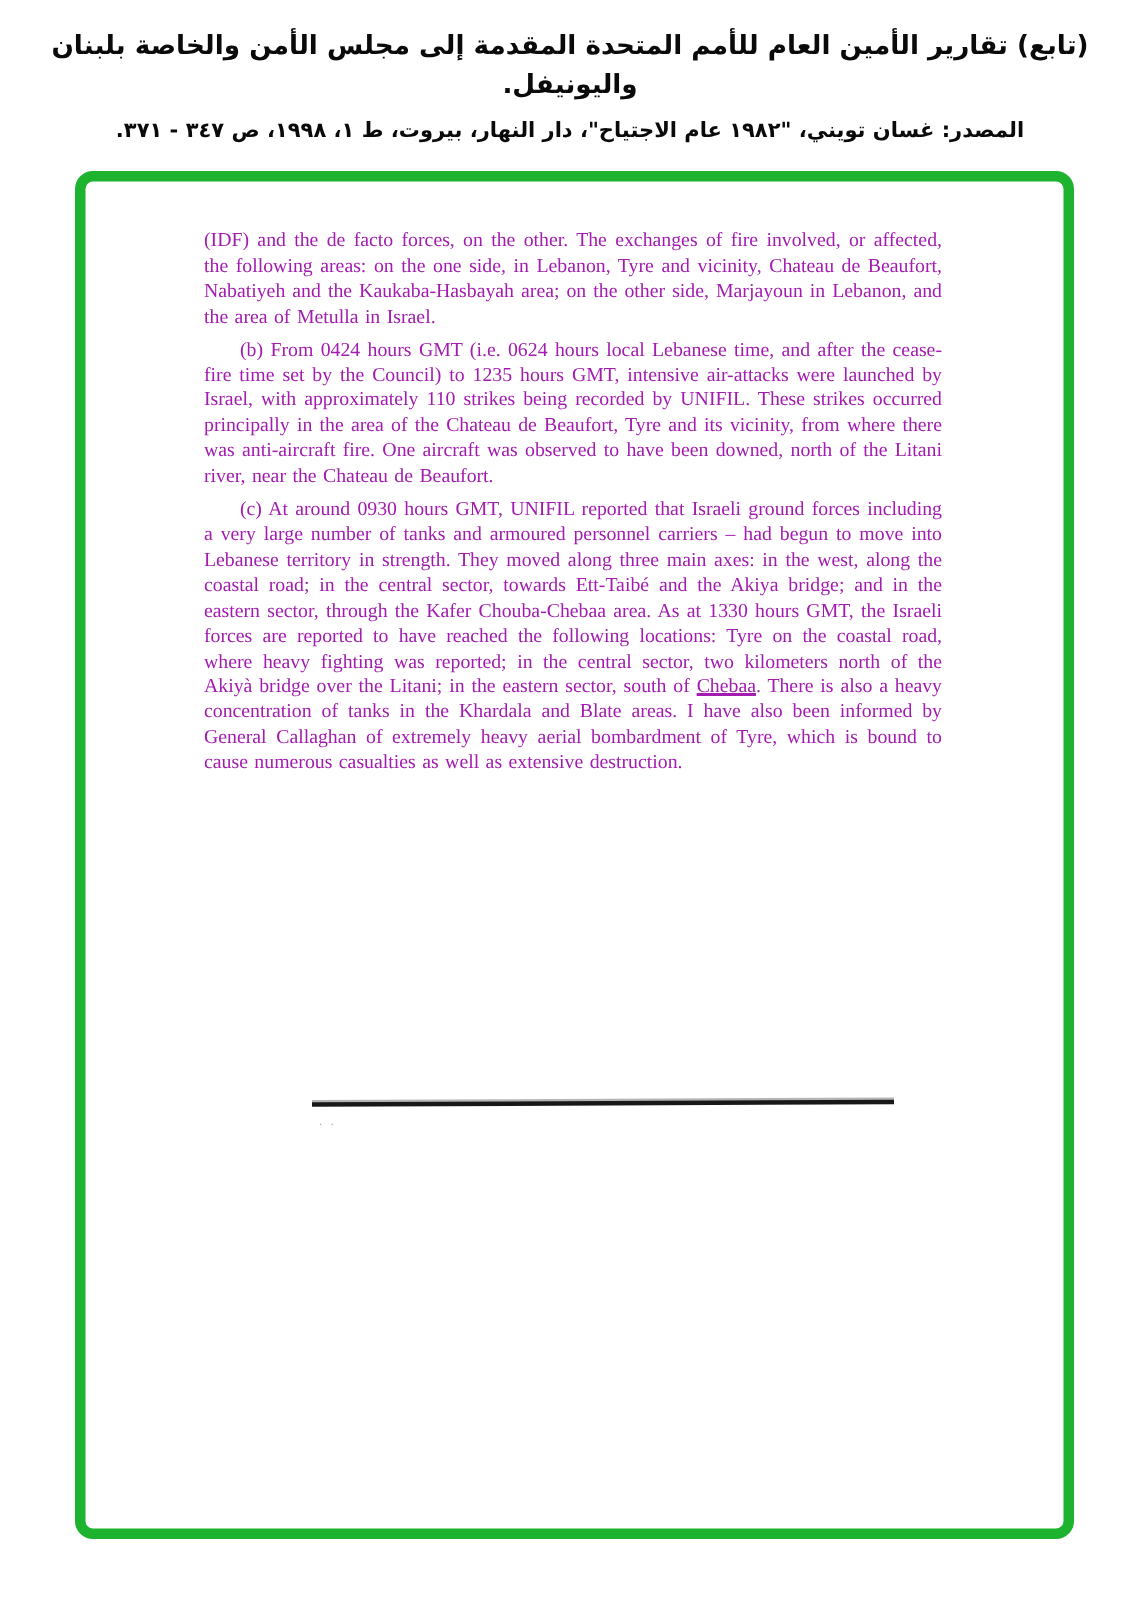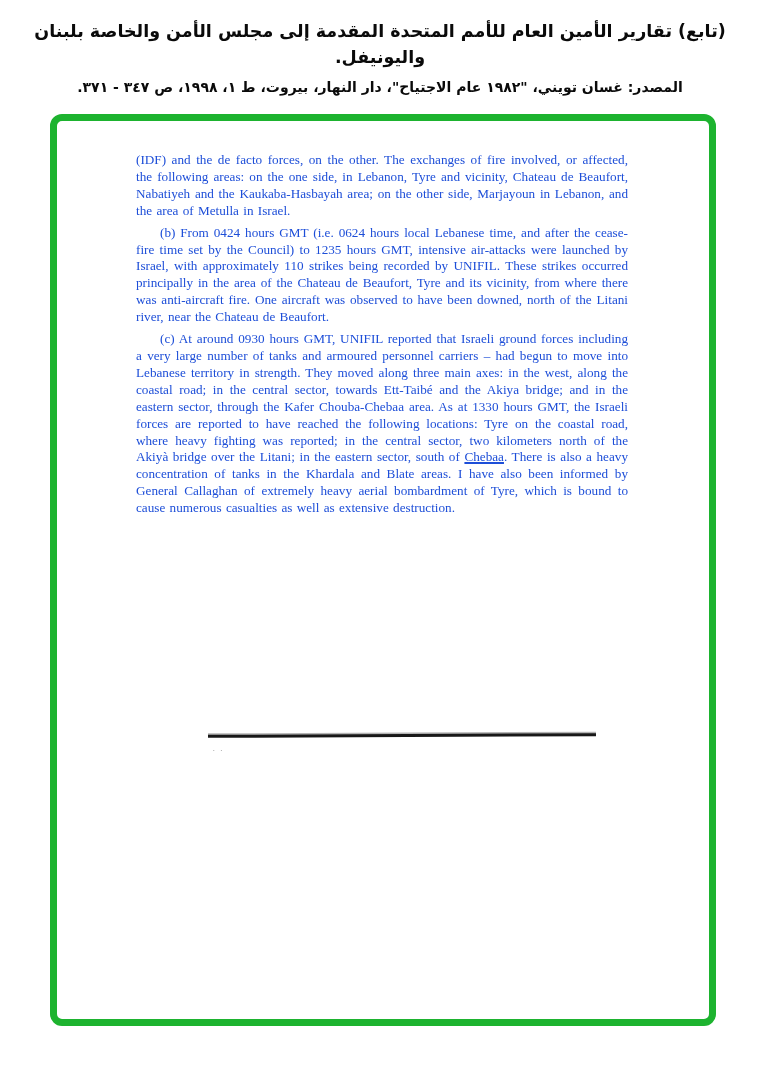--- a/index.html
+++ b/index.html
@@ -84,21 +84,21 @@
 
 <div class="page">
 
   <header class="arabic-header">
     <div class="h1" dir="rtl">(تابع) تقارير الأمين العام للأمم المتحدة المقدمة إلى مجلس الأمن والخاصة بلبنان واليونيفل.</div>
     <div class="h2" dir="rtl">المصدر: غسان تويني، "١٩٨٢ عام الاجتياح"، دار النهار، بيروت، ط ١، ١٩٩٨، ص ٣٤٧ - ٣٧١.</div>
   </header>
 
   <div class="frame" style="border-color: rgb(29, 179, 47);"></div>
 
-  <div class="text-block" style="color: #1d4ed8;">
+  <div class="text-block" style="color: #a21caf;">
     <p class="para no-indent">(IDF) and the de facto forces, on the other. The exchanges of fire involved, or affected, the following areas: on the one side, in Lebanon, Tyre and vicinity, Chateau de Beaufort, Nabatiyeh and the Kaukaba-Hasbayah area; on the other side, Marjayoun in Lebanon, and the area of Metulla in Israel.</p>
     <p class="para">(b) From 0424 hours GMT (i.e. 0624 hours local Lebanese time, and after the cease-fire time set by the Council) to 1235 hours GMT, intensive air-attacks were launched by Israel, with approximately 110 strikes being recorded by UNIFIL. These strikes occurred principally in the area of the Chateau de Beaufort, Tyre and its vicinity, from where there was anti-aircraft fire. One aircraft was observed to have been downed, north of the Litani river, near the Chateau de Beaufort.</p>
     <p class="para">(c) At around 0930 hours GMT, UNIFIL reported that Israeli ground forces including a very large number of tanks and armoured personnel carriers – had begun to move into Lebanese territory in strength. They moved along three main axes: in the west, along the coastal road; in the central sector, towards Ett-Taibé and the Akiya bridge; and in the eastern sector, through the Kafer Chouba-Chebaa area. As at 1330 hours GMT, the Israeli forces are reported to have reached the following locations: Tyre on the coastal road, where heavy fighting was reported; in the central sector, two kilometers north of the Akiyà bridge over the Litani; in the eastern sector, south of <u>Chebaa</u>. There is also a heavy concentration of tanks in the Khardala and Blate areas. I have also been informed by General Callaghan of extremely heavy aerial bombardment of Tyre, which is bound to cause numerous casualties as well as extensive destruction.</p>
   </div>
 
   <div class="divider"></div>
   <div class="divider-speck">..</div>
 
 </div>
 

